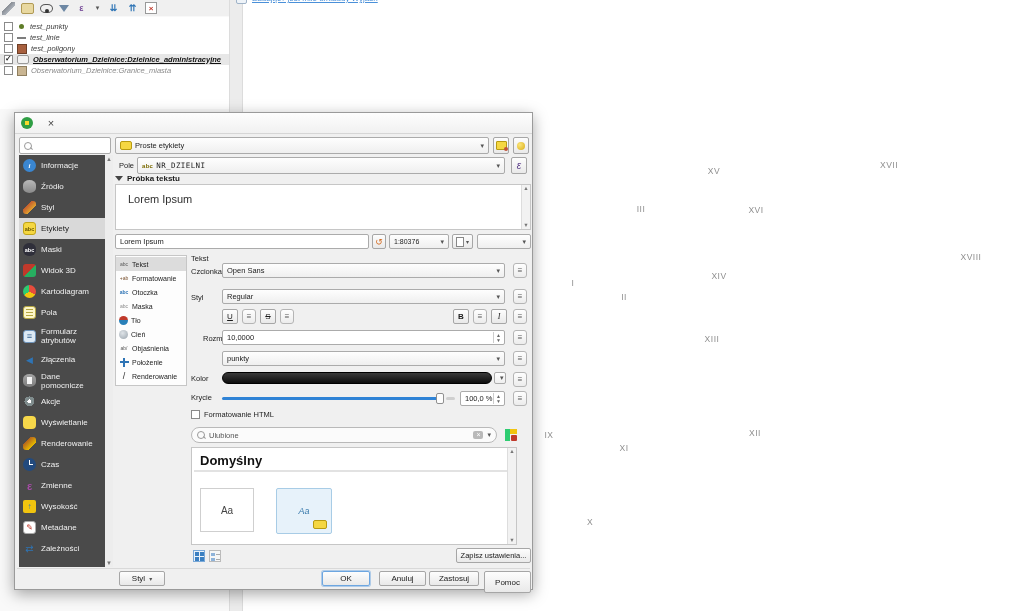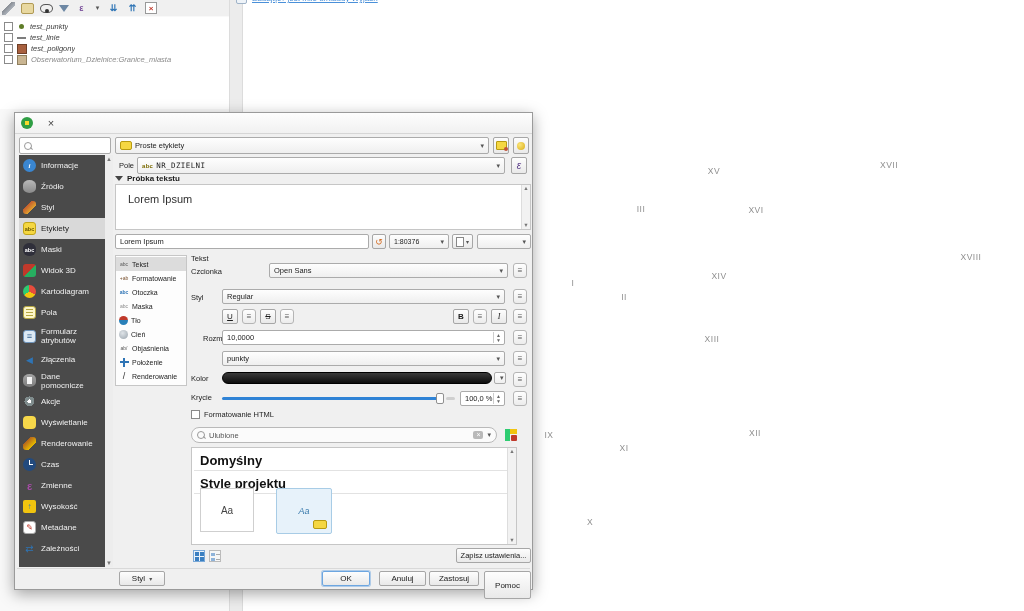--- a/index.html
+++ b/index.html
@@ -154,21 +154,21 @@
   .tic-mask::before{content:"abc";color:#888;}
   .tic-bg{background:linear-gradient(180deg,#c0392b 50%,#2980b9 50%);border-radius:50%;width:9px;height:9px;}
   .tic-shadow{background:radial-gradient(circle at 40% 35%,#dfe4e8,#9aa4ad);border-radius:50%;width:9px;height:9px;}
   .tic-callout::before{content:"ab/";color:#555;}
   .tic-placement{background:linear-gradient(#2e74b5 0 0) center/2px 9px no-repeat,linear-gradient(#2e74b5 0 0) center/9px 2px no-repeat;}
   .tic-render::before{content:"/";font-size:9px;color:#333;}
 
   
   #panel-hdr{position:absolute;left:176px;top:141px;font-size:7.5px;color:#222;}
   .flabel{position:absolute;left:176px;font-size:7.5px;color:#222;}
-  #font-combo{position:absolute;left:207px;top:150px;width:239px;height:15px;margin-left:47px;}
+  #font-combo{position:absolute;left:207px;top:150px;width:283px;height:15px;}
   #style-combo{position:absolute;left:207px;top:176px;width:283px;height:15px;}
   .fmtbtn{position:absolute;top:196px;width:16px;height:15px;font-size:8px;}
   #rozmiar-spin{position:absolute;left:207px;top:217px;width:283px;height:15px;position:absolute;}
   #unit-combo{position:absolute;left:207px;top:238px;width:283px;height:15px;}
   #color-bar{position:absolute;left:207px;top:259px;width:270px;height:12px;border-radius:6px;
              background:linear-gradient(#3a3a3a,#0d0d0d);border:1px solid #000;box-sizing:border-box;}
   #color-arrow{position:absolute;left:479px;top:259px;width:12px;height:12px;font-size:6px;padding:0 2px;}
   #color-arrow::after{margin:0;}
   #opacity-track{position:absolute;left:207px;top:284px;width:216px;height:3px;background:#2f83d6;border-radius:2px;}
   #opacity-rest{position:absolute;left:431px;top:284px;width:9px;height:3px;background:#cfcfcf;border-radius:2px;}
@@ -207,21 +207,21 @@
              linear-gradient(#8fb3d9 0 0) 1px 2px/4px 3px no-repeat,linear-gradient(#aaa 0 0) 6px 3px/4px 1px no-repeat,
              linear-gradient(#8fb3d9 0 0) 1px 7px/4px 3px no-repeat,linear-gradient(#aaa 0 0) 6px 8px/4px 1px no-repeat,#f6f6f6;box-sizing:border-box;}
   #save-settings{position:absolute;left:441px;top:435px;width:75px;height:15px;font-size:7.5px;}
 
   #bottom-sep{position:absolute;left:2px;top:455px;right:2px;height:1px;background:#d9d9d9;}
   #style-menu{position:absolute;left:104px;top:458px;width:46px;height:15px;gap:4px;}
   #style-menu .car{font-size:6px;color:#555;}
   #btn-ok{position:absolute;left:307px;top:458px;width:48px;height:15px;}
   #btn-cancel{position:absolute;left:364px;top:458px;width:47px;height:15px;text-align:right;}
   #btn-apply{position:absolute;left:414px;top:458px;width:50px;height:15px;}
-  #btn-help{position:absolute;left:469px;top:458px;width:47px;height:28px;}
+  #btn-help{position:absolute;left:469px;top:458px;width:47px;height:22px;}
 </style>
 </head>
 <body>
 
 <div id="app">
 
   <div id="layers-panel">
     <div id="layers-toolbar">
       <span class="tbi tbi-brush"></span>
       <span class="tbi tbi-group"></span>
@@ -241,20 +241,25 @@
       </div>
       <div class="lrow">
         <span class="cb"></span>
         <span class="sw sw-line"></span>
         <span class="lname">test_linie</span>
       </div>
       <div class="lrow">
         <span class="cb"></span>
         <span class="sw sw-poly1"></span>
         <span class="lname">test_poligony</span>
+      </div>
+      <div class="lrow sel">
+        <span class="cb on"></span>
+        <span class="sw sw-label"></span>
+        <span class="lname">Obserwatorium_Dzielnice:Dzielnice_administracyjne</span>
       </div>
       <div class="lrow dim">
         <span class="cb"></span>
         <span class="sw sw-poly2"></span>
         <span class="lname">Obserwatorium_Dzielnice:Granice_miasta</span>
       </div>
     </div>
   </div>
 
   <div id="divider"></div>
@@ -519,21 +524,20 @@
       <span class="magglass"></span>
       <span class="ftext">Ulubione</span>
       <span class="clearicon">×</span>
       <span class="car">▾</span>
     </div>
     <div id="stylemgr"></div>
 
     <div id="style-list">
       <div class="shead">Domyślny</div>
       <div class="sline"></div>
-      <div class="shead">Style projektu</div>
       <div class="sline"></div>
       <div id="cards">
         <div class="card1">Aa</div>
         <div class="card2">
             <span>Aa</span>
             <span class="badge"></span>
           </div>
       </div>
       <div id="clipped-row">▄▄▄ ▄▄▄▄▄</div>
       <div class="vscroll">

